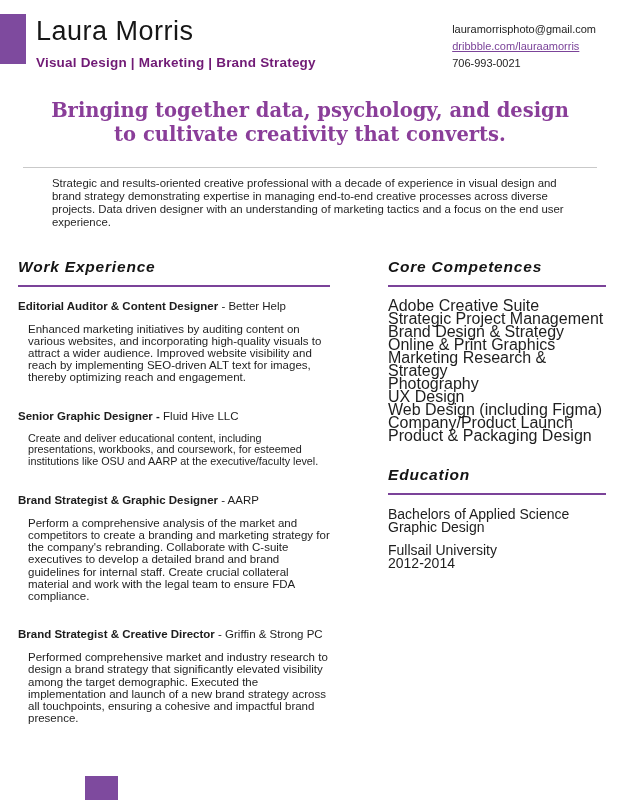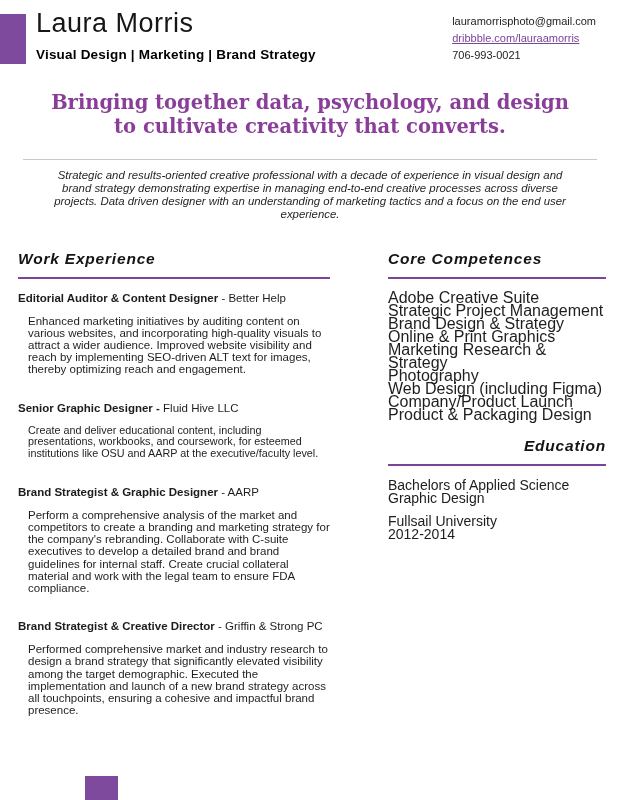--- a/index.html
+++ b/index.html
@@ -18,49 +18,49 @@
     width:26px; height:50px; background:#7e4a9e;
   }
   .square-bottom {
     position:absolute; left:85px; bottom:0;
     width:33px; height:24px; background:#7e4a9e;
   }
 
   
   .header {
     display:flex; justify-content:space-between;
-    padding:8px 24px 0 36px;
+    padding:16px 24px 0 36px;
   }
   .name {
     font-size:27px; font-weight:400; letter-spacing:0.5px;
     color:#161616; margin:0;
   }
   .subtitle {
     margin-top:8px; font-size:13.5px; font-weight:bold;
-    color:#000000; letter-spacing:0.2px;
+    color:#701a75; letter-spacing:0.2px;
   }
   .contact { margin-top:5px; font-size:11px; line-height:17px; }
   .contact div { white-space:nowrap; }
   .contact .link { color:#7b4399; text-decoration:underline; cursor:pointer; }
 
   
   .hero {
     margin-top:27px; text-align:center;
     font-family:"DejaVu Serif", serif; font-weight:bold;
     font-size:19.5px; line-height:23.5px; color:#8a3e99;
   }
 
   .divider {
     border:none; border-top:1px solid #c9c9c9;
     margin:21px 23px 0 23px;
   }
 
   .summary {
-    width:516px; margin:9px auto 0 auto; text-align:center;
-    font-size:11.4px; line-height:12.9px; color:#1f1f1f;font-style:italic;
+    width:516px; margin:9px auto 0 auto; text-align:left;
+    font-size:11.4px; line-height:12.9px; color:#1f1f1f;
   }
 
   
   .columns {
     display:flex; margin-top:29px; padding-left:18px; gap:58px;
   }
   .col-left  { width:312px; }
   .col-right { width:218px; }
 
   .section-heading {
@@ -80,21 +80,21 @@
     font-size:10.8px; line-height:11.7px;
   }
 
   
   .competence-list {
     list-style:none; margin:12px 0 0 0; padding:0;
     font-size:16px; line-height:13px; color:#1e1e1e;
   }
 
   
-  .edu-heading { margin-top:16px;text-align:right; }
+  .edu-heading { margin-top:24px; }
   .edu-block { margin-top:13px; font-size:14px; line-height:13px; }
   .edu-block + .edu-block { margin-top:10px; }
 </style>
 </head>
 <body>
 
 <div class="square-top"></div>
 
 <div class="header">
   <div>
@@ -157,20 +157,21 @@
 
   <div class="col-right">
     <h2 class="section-heading">Core Competences</h2>
     <ul class="competence-list">
       <li>Adobe Creative Suite</li>
       <li>Strategic Project Management</li>
       <li>Brand Design &amp; Strategy</li>
       <li>Online &amp; Print Graphics</li>
       <li>Marketing Research &amp; Strategy</li>
       <li>Photography</li>
+      <li>UX Design</li>
       <li>Web Design (including Figma)</li>
       <li>Company/Product Launch</li>
       <li>Product &amp; Packaging Design</li>
     </ul>
 
     <h2 class="section-heading edu-heading">Education</h2>
     <div class="edu-block">
       <div>Bachelors of Applied Science</div>
       <div>Graphic Design</div>
     </div>

